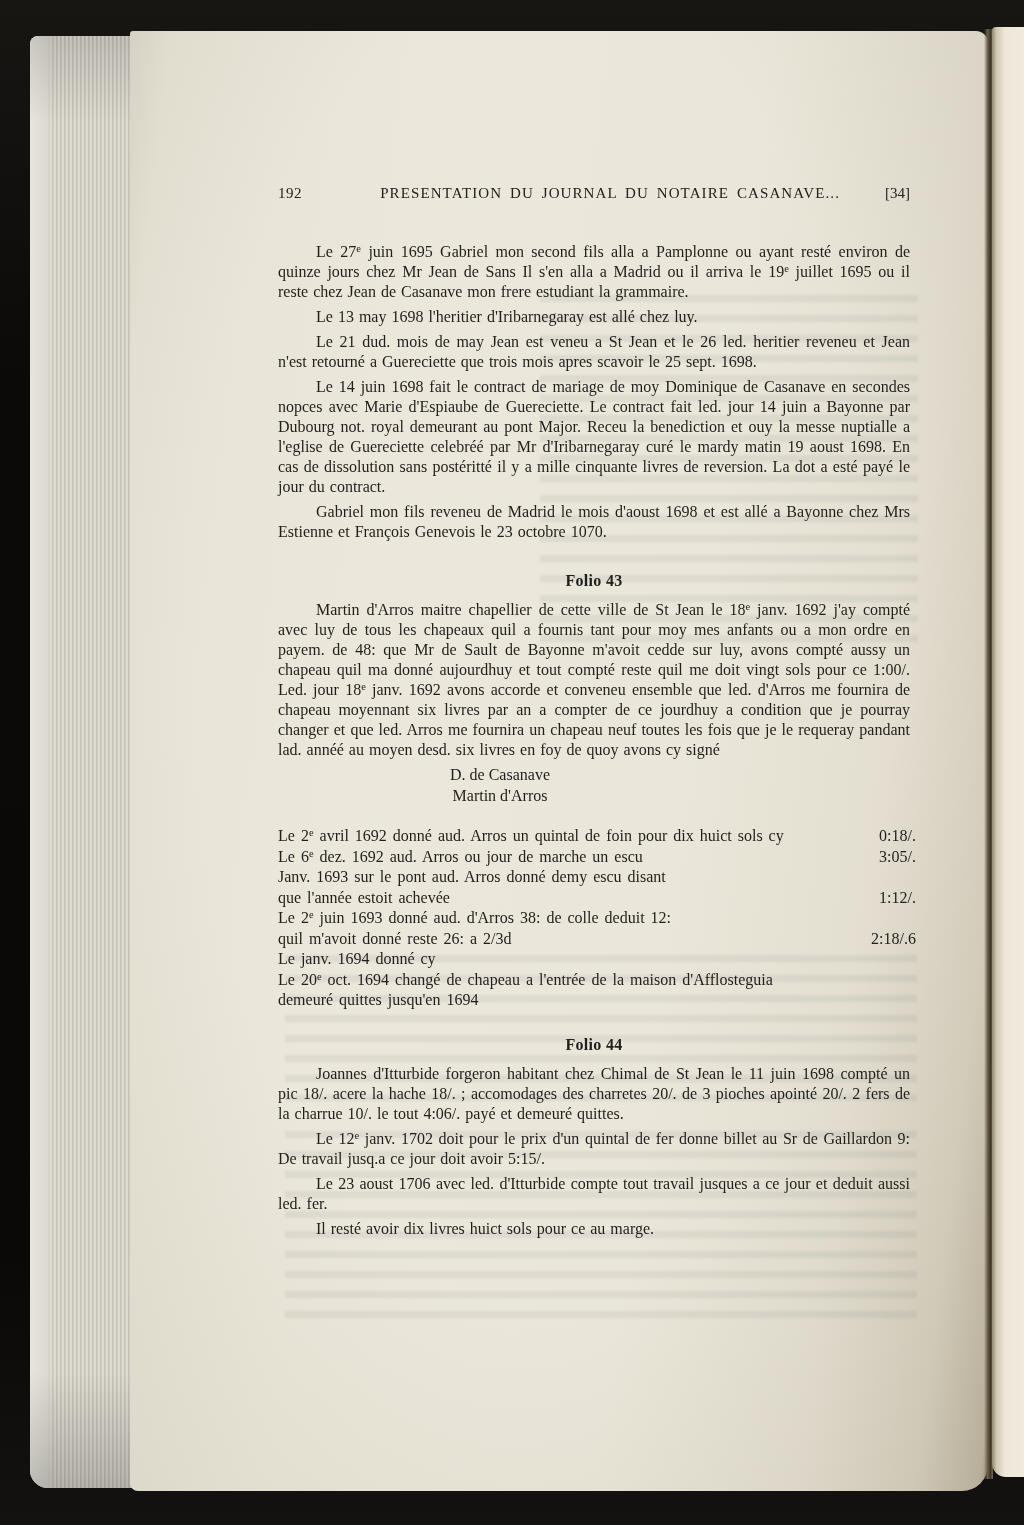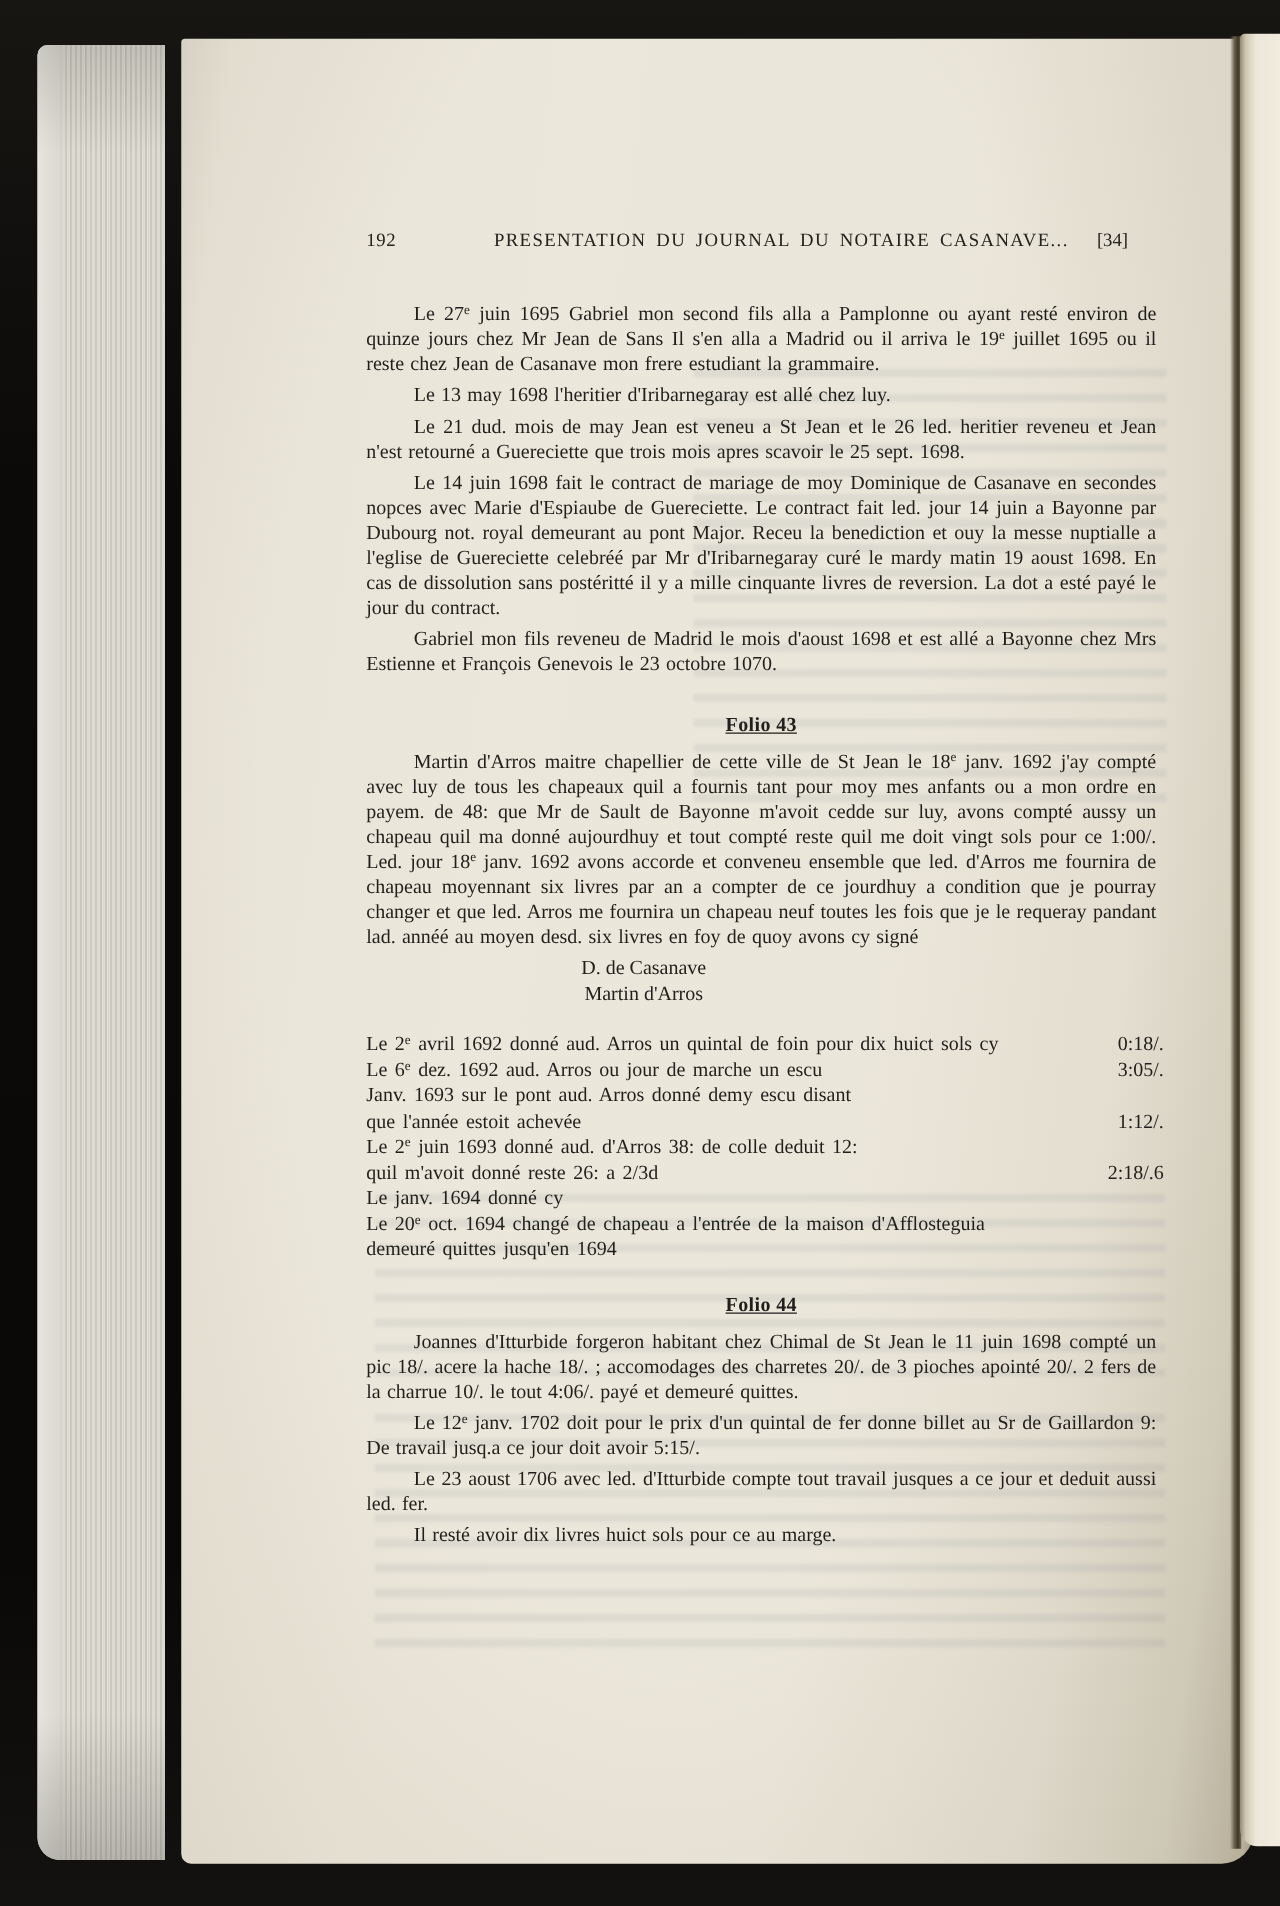--- a/index.html
+++ b/index.html
@@ -16,21 +16,21 @@
     background:repeating-linear-gradient(90deg,#dedbd2 0px,#dedbd2 2px,#c5c2b8 2.5px,#d3d0c6 4px);
     border-radius:8px 0 0 18px;}
   .page-stack::before{content:"";position:absolute;left:0;top:0;width:24px;height:100%;
     background:linear-gradient(90deg,#e7e5de 0%,#dbd9d0 70%,rgba(219,217,208,0) 100%);
     border-radius:8px 0 0 18px;}
   .page-stack::after{content:"";position:absolute;inset:0;
     background:linear-gradient(180deg,rgba(0,0,0,.12) 0%,rgba(0,0,0,0) 6%,rgba(0,0,0,0) 92%,rgba(0,0,0,.18) 100%);
     border-radius:inherit;}
 
   
-  .page{position:absolute;left:145px;top:31px;width:858px;height:1460px;
+  .page{position:absolute;left:130px;top:31px;width:858px;height:1460px;
     background:linear-gradient(97deg,#ddd9cc 0%,#e7e3d6 4%,#ebe7da 30%,#eae6d9 62%,#e3ded0 82%,#d7d1c0 93%,#c1b9a4 99%,#a89e86 100%);
     border-radius:3px 12px 26px 8px;}
   .page::after{content:"";position:absolute;inset:0;border-radius:inherit;pointer-events:none;
     background:radial-gradient(ellipse at 48% 42%,rgba(0,0,0,0) 55%,rgba(88,76,52,.09) 100%);}
 
   
   .bleed{position:absolute;pointer-events:none;
     background:repeating-linear-gradient(180deg,rgba(106,116,132,.10) 0px,rgba(106,116,132,.10) 7px,rgba(106,116,132,0) 7px,rgba(106,116,132,0) 20px);
     filter:blur(1.2px);}
   .bleed-a{left:410px;top:264px;width:378px;height:348px;}
@@ -46,25 +46,25 @@
 
   
   .text-block{position:absolute;left:148px;top:152px;width:632px;z-index:1;
     display:flex;flex-direction:column;
     font-size:16px;line-height:20px;color:#201f1c;text-align:justify;}
 
   .running-head{display:grid;grid-template-columns:70px 1fr 70px;align-items:baseline;
     font-size:15px;color:#23221f;margin:0 0 39px;}
   .page-number{text-align:left;letter-spacing:.5px;}
   .running-title{text-align:right;letter-spacing:1.1px;word-spacing:3px;white-space:nowrap;}
-  .folio-ref{text-align:center;}
+  .folio-ref{text-align:right;}
 
   p.para{margin:0 0 5px;text-indent:38px;word-spacing:1px;}
   p.centered{margin:0 0 33px;text-align:center;text-indent:0;word-spacing:6px;}
-  h2.folio-heading{margin:24px 0 9px;font-size:16px;font-weight:bold;text-align:center;letter-spacing:.3px;text-decoration:underline;}
+  h2.folio-heading{margin:24px 0 9px;font-size:16px;font-weight:bold;text-align:center;letter-spacing:.3px;}
   p.signature{margin:0;line-height:20.5px;text-align:center;text-indent:0;margin-right:188px;}
 
   .ledger{margin-top:20px;}
   .ledger-row{position:relative;line-height:20.5px;white-space:nowrap;text-align:left;}
   .ledger-text{word-spacing:2px;}
   .ledger-amount{position:absolute;right:-6px;top:0;word-spacing:0;}
 
   sup{font-size:10.5px;line-height:0;vertical-align:baseline;position:relative;top:-5px;}
 </style>
 </head>

